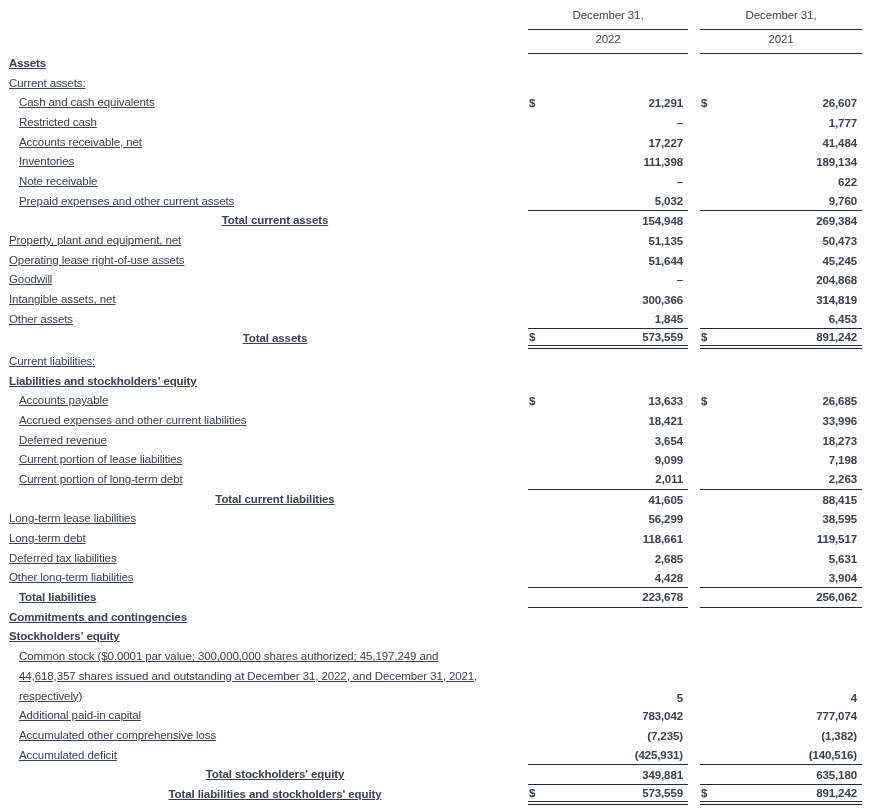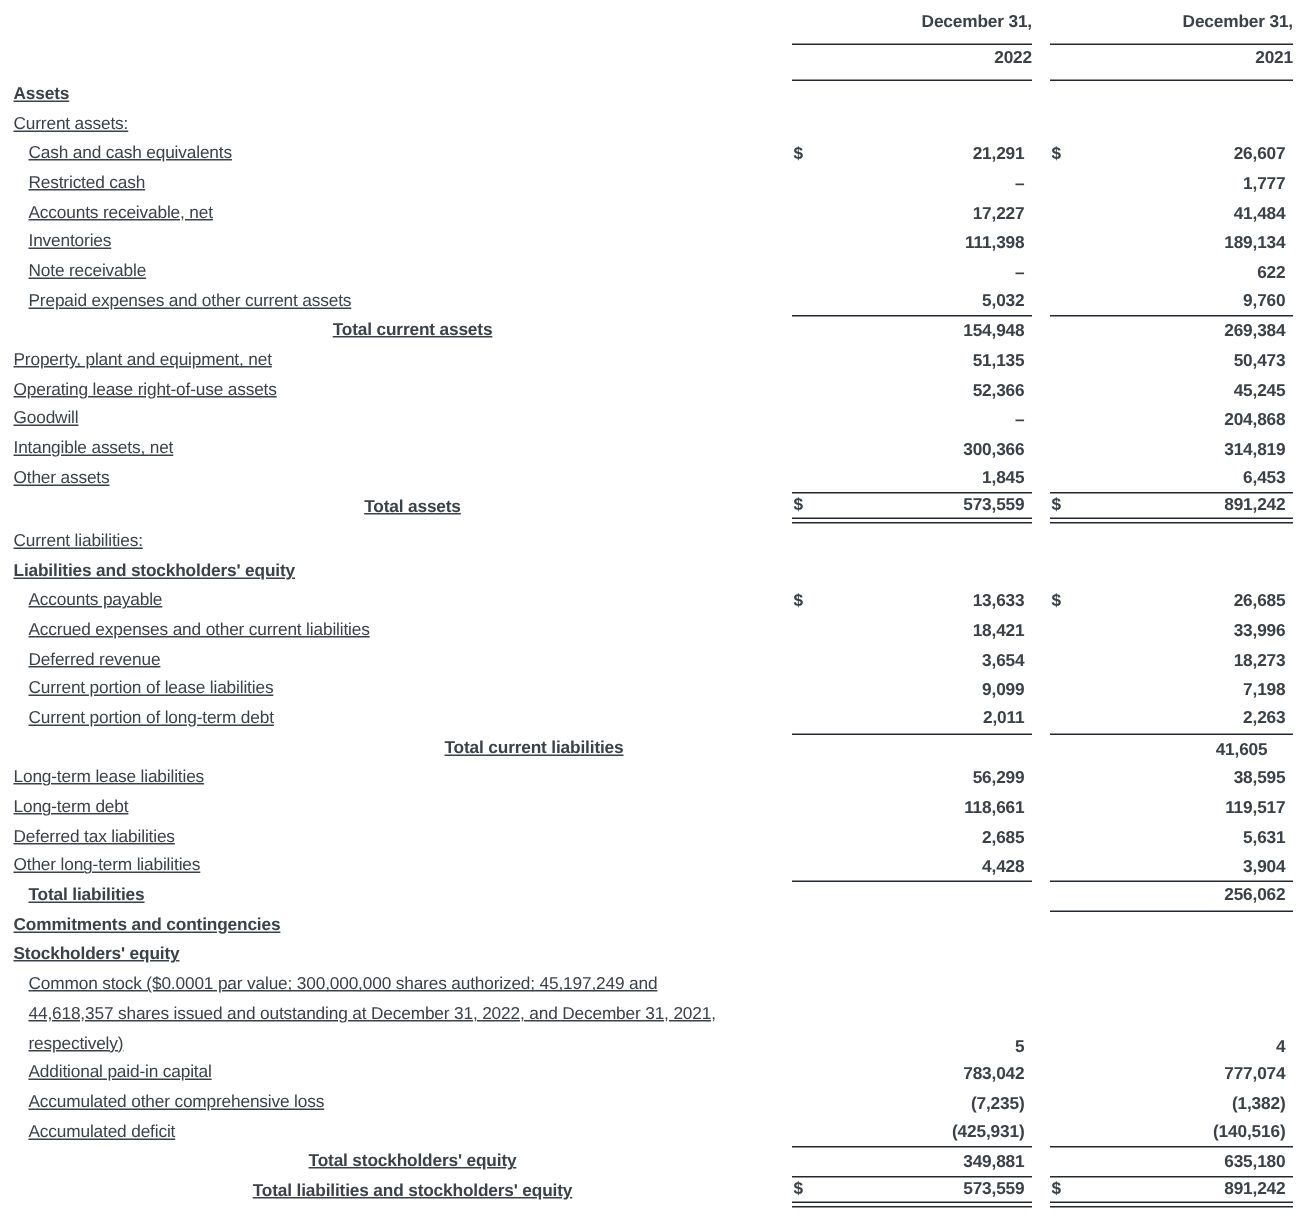--- a/index.html
+++ b/index.html
@@ -20,22 +20,22 @@
   .c1 { width: 160px; flex: 0 0 160px; }
   .gap { width: 12px; flex: 0 0 12px; }
   .c2 { width: 162px; flex: 0 0 162px; }
 
   
   .hdr1 { height: 26px; }
   .hdr1 .hc { line-height: 23px; }
   .hdr2 { height: 24px; }
   .hdr2 .hc { line-height: 19px; }
   .hc {
-    text-align: right;
-    font-weight: 700;
+    text-align: center;
+    font-weight: 400;
     border-bottom: 1.5px solid #232830;
   }
 
   
   .row { display: flex; height: 19.68px; }
   .row .lab { line-height: 19.68px; white-space: nowrap; }
   .cell { display: flex; align-items: center; height: 100%; }
   .cell .d { padding-left: 1px; font-weight: 700; }
   .cell .v { margin-left: auto; padding-right: 5px; font-weight: 700; }
   .u  { border-bottom: 1.5px solid #232830; align-items: center; }
@@ -187,21 +187,21 @@
         <div class="gap"></div>
         <div class="cell c2">
           <span class="d"></span>
           <span class="v">50,473</span>
         </div>
       </div>
       <div class="row">
         <div class="lab ind0">Operating lease right-of-use assets</div>
         <div class="cell c1">
           <span class="d"></span>
-          <span class="v">52,366</span>
+          <span class="v">51,644</span>
         </div>
         <div class="gap"></div>
         <div class="cell c2">
           <span class="d"></span>
           <span class="v">45,245</span>
         </div>
       </div>
       <div class="row">
         <div class="lab ind0">Goodwill</div>
         <div class="cell c1">
@@ -334,20 +334,24 @@
           <span class="v">2,263</span>
         </div>
       </div>
       <div class="row b">
         <div class="lab ind2">Total current liabilities</div>
         <div class="cell c1">
           <span class="d"></span>
           <span class="v">41,605</span>
         </div>
         <div class="gap"></div>
+        <div class="cell c2">
+          <span class="d"></span>
+          <span class="v">88,415</span>
+        </div>
       </div>
       <div class="row">
         <div class="lab ind0">Long-term lease liabilities</div>
         <div class="cell c1">
           <span class="d"></span>
           <span class="v">56,299</span>
         </div>
         <div class="gap"></div>
         <div class="cell c2">
           <span class="d"></span>
@@ -385,20 +389,24 @@
           <span class="v">4,428</span>
         </div>
         <div class="gap"></div>
         <div class="cell c2 u">
           <span class="d"></span>
           <span class="v">3,904</span>
         </div>
       </div>
       <div class="row b">
         <div class="lab ind1">Total liabilities</div>
+        <div class="cell c1 u">
+          <span class="d"></span>
+          <span class="v">223,678</span>
+        </div>
         <div class="gap"></div>
         <div class="cell c2 u">
           <span class="d"></span>
           <span class="v">256,062</span>
         </div>
       </div>
       <div class="row b">
         <div class="lab ind0">Commitments and contingencies</div>
         <div class="cell c1">
           <span class="d"></span>

